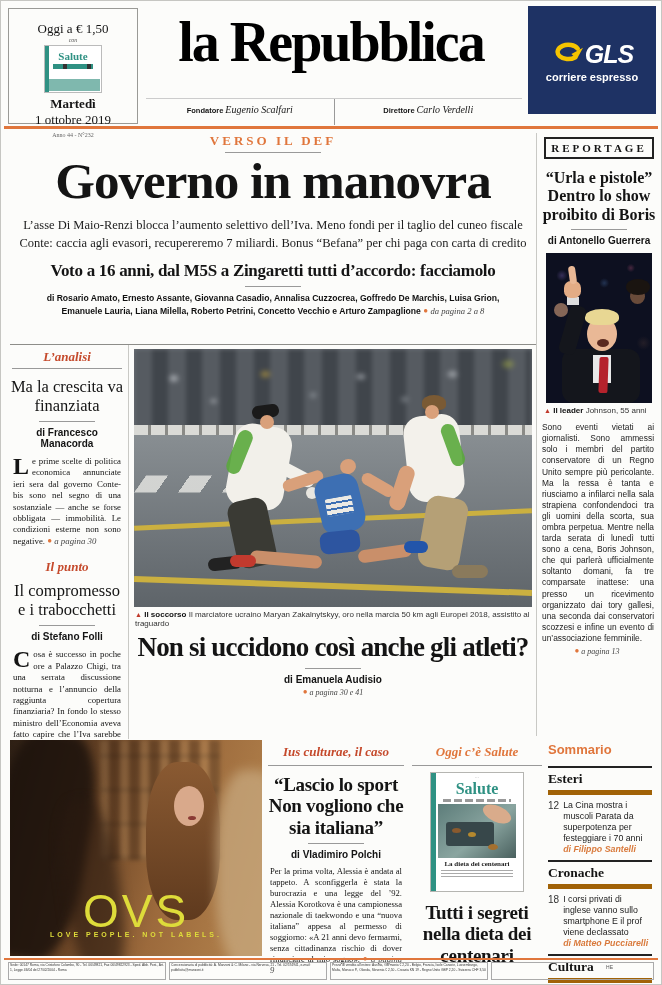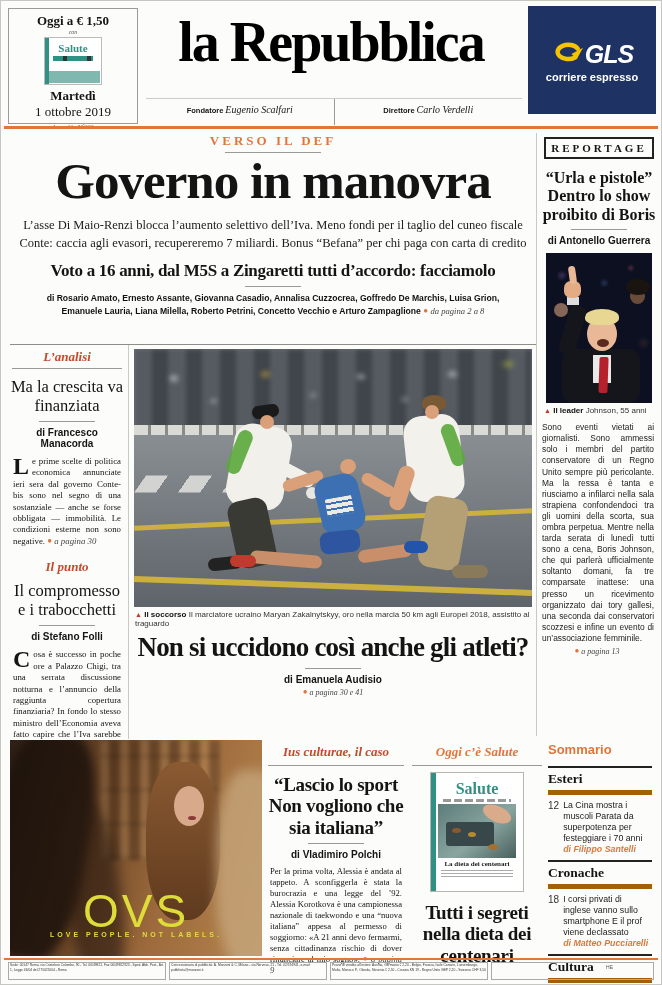--- a/index.html
+++ b/index.html
@@ -7,21 +7,21 @@
         font-family:"Liberation Serif",serif;color:#141414;overflow:hidden;
         box-shadow:inset 0 0 0 1px #c6c6c2;}
   .abs{position:absolute;}
   .sans{font-family:"Liberation Sans",sans-serif;}
   .blt{color:#e0763c;font-size:8px;vertical-align:1px;}
   .pgref{font-style:italic;color:#444;}
   .shortrule{width:56px;margin:5px auto;border-bottom:1px solid #999;}
 
   
   .price-box{left:8px;top:8px;width:128px;height:114px;border:1px solid #9a9a96;text-align:center;}
-  .price{font-size:13px;font-weight:bold;margin-top:4px;}
+  .price{font-size:13px;font-weight:normal;margin-top:12px;}
   .con{font-size:6px;color:#555;font-style:italic;}
   .mini-cover{width:56px;height:46px;margin:2px auto;background:#fff;border:1px solid #bbb;position:relative;}
   .mini-cover .spine{position:absolute;left:0;top:0;bottom:0;width:4px;background:#2f9183;}
   .mini-title{font-size:11px;font-weight:bold;color:#2f9183;margin-top:4px;}
   .mini-bars{height:5px;margin:2px 8px;background:repeating-linear-gradient(90deg,#2f9183 0 10px,#333 10px 14px,#2f9183 14px 24px);}
   .mini-foot{position:absolute;left:4px;right:1px;bottom:1px;height:12px;background:#7fb8ae;}
   .weekday{font-size:13px;font-weight:bold;margin-top:3px;}
   .pdate{font-size:13px;}
   .issue{font-size:6px;color:#666;margin-top:4px;}
   .masthead{left:140px;top:10px;width:382px;text-align:center;font-size:56px;font-weight:bold;

